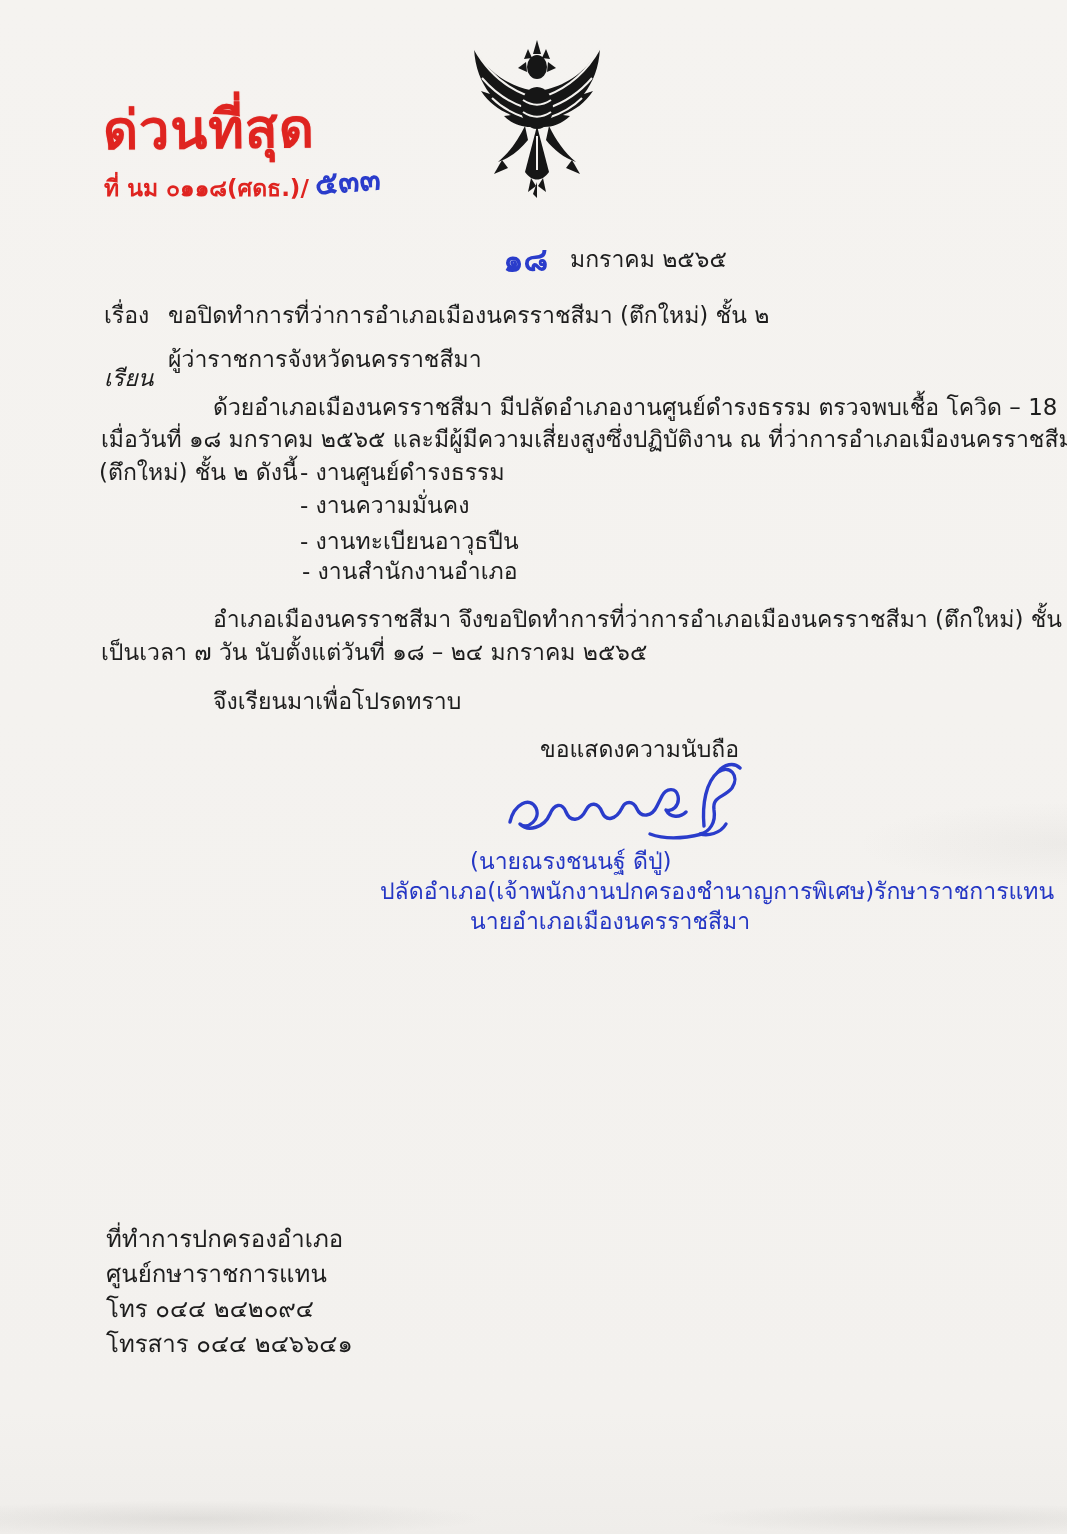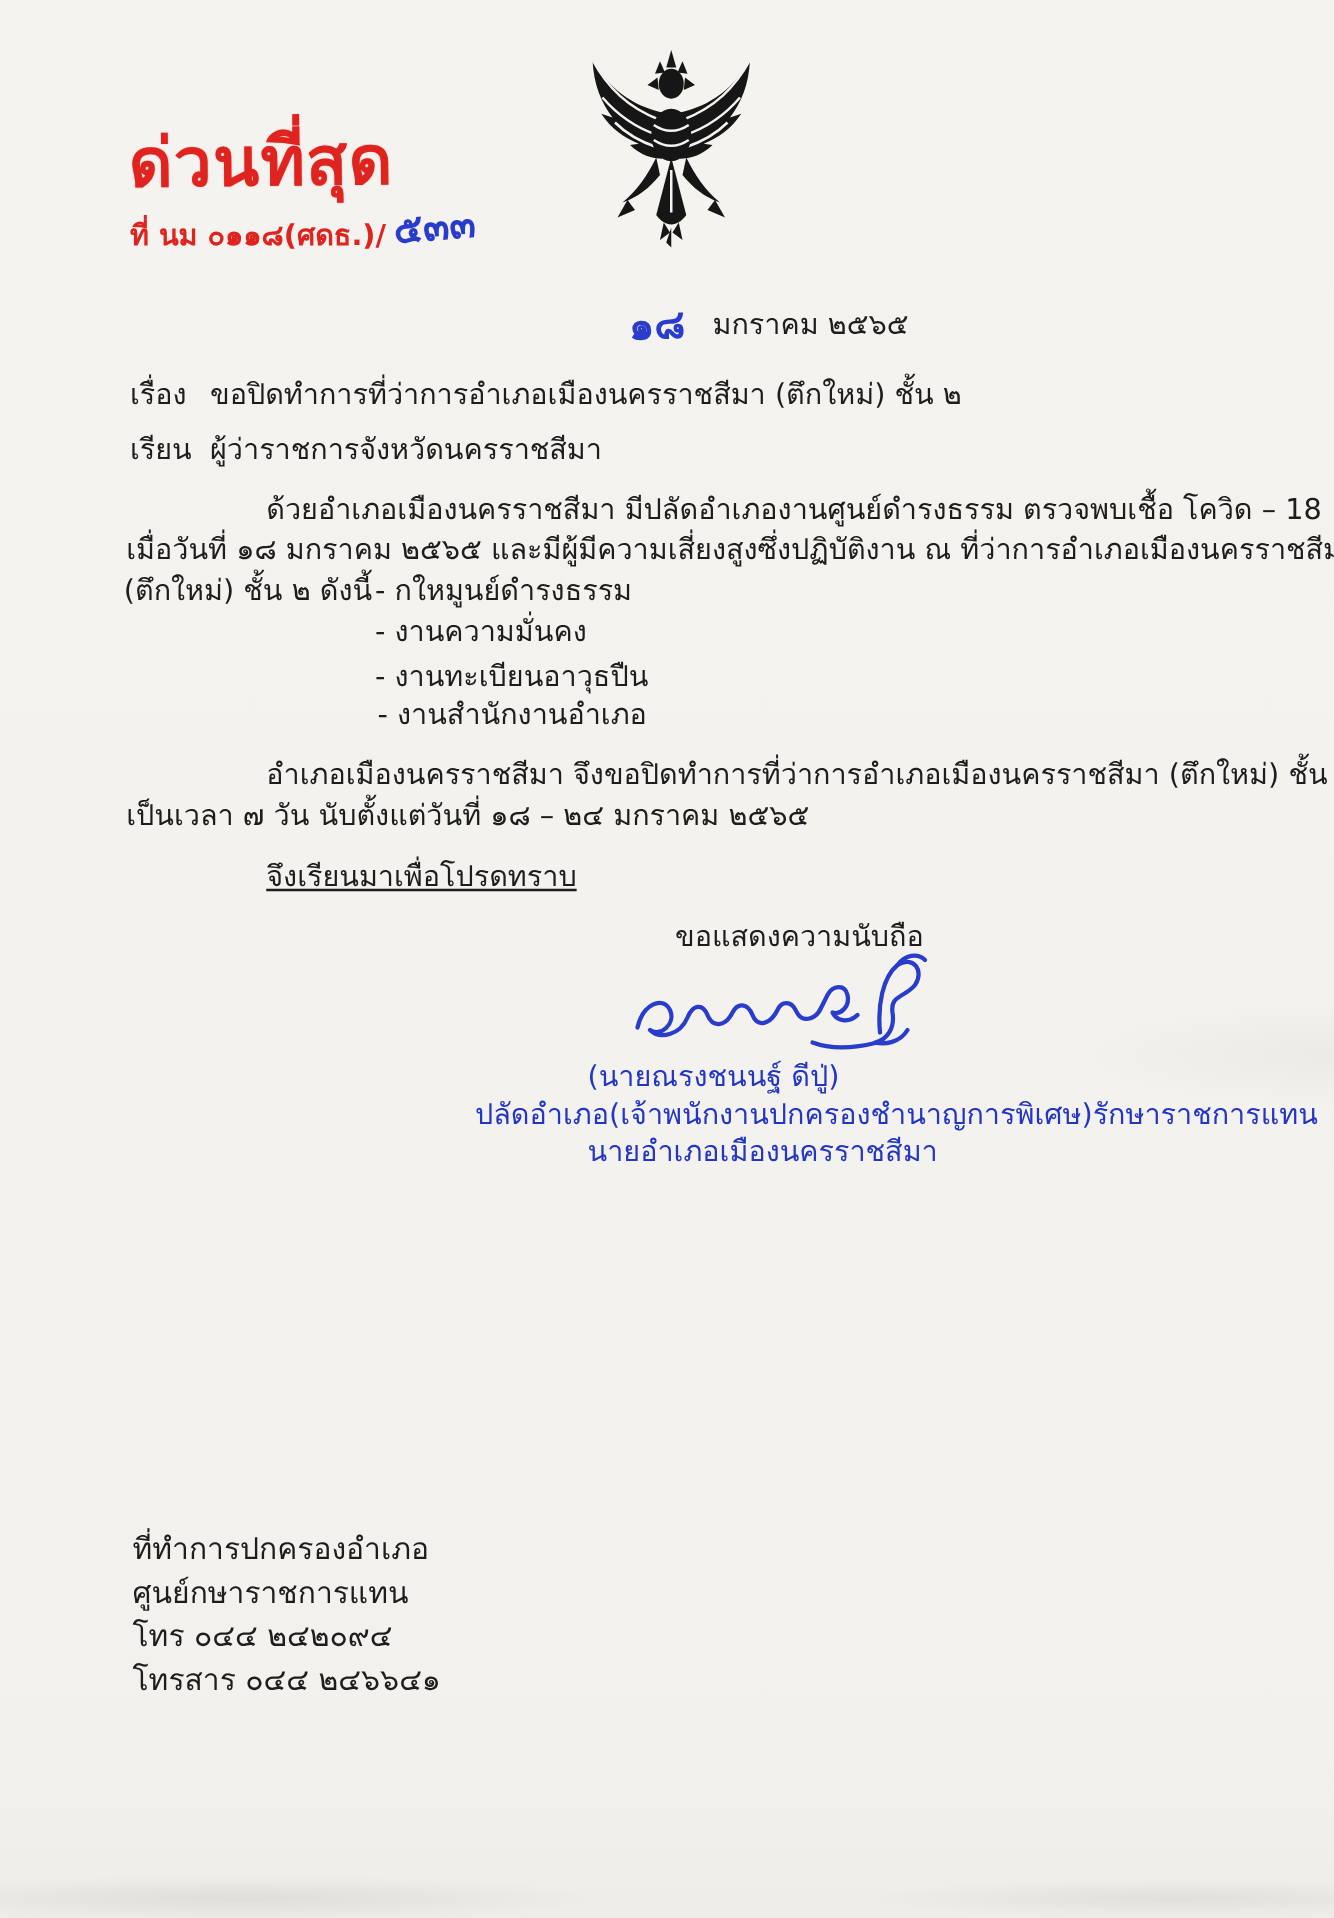--- a/index.html
+++ b/index.html
@@ -95,36 +95,36 @@
     </svg>
   </div>
 
 
   <div class="abs blue-hand date-hand" style="left:503px; top:234px;">๑๘</div>
   <div class="abs black" style="left:570px; top:241px;">มกราคม ๒๕๖๕</div>
 
   <div class="abs black" style="left:104px; top:297px;">เรื่อง</div>
   <div class="abs black" style="left:168px; top:297px;">ขอปิดทำการที่ว่าการอำเภอเมืองนครราชสีมา (ตึกใหม่) ชั้น ๒</div>
 
-  <div class="abs black" style="left:104px; top:341px;">เรียน</div>
+  <div class="abs black" style="left:104px; top:360px;font-style:italic;">เรียน</div>
   <div class="abs black" style="left:168px; top:341px;">ผู้ว่าราชการจังหวัดนครราชสีมา</div>
 
   <div class="abs body-text" style="left:213px; top:389px;">ด้วยอำเภอเมืองนครราชสีมา มีปลัดอำเภองานศูนย์ดำรงธรรม ตรวจพบเชื้อ โควิด – 18</div>
   <div class="abs body-text" style="left:101px; top:421px;">เมื่อวันที่ ๑๘ มกราคม ๒๕๖๕ และมีผู้มีความเสี่ยงสูงซึ่งปฏิบัติงาน ณ ที่ว่าการอำเภอเมืองนครราชสีมา</div>
   <div class="abs body-text" style="left:99px; top:454px;">(ตึกใหม่) ชั้น ๒ ดังนี้</div>
 
-  <div class="abs body-text" style="left:300px; top:454px;">- กใหมูนย์ดำรงธรรม</div>
+  <div class="abs body-text" style="left:300px; top:454px;">- งานศูนย์ดำรงธรรม</div>
   <div class="abs body-text" style="left:300px; top:487px;">- งานความมั่นคง</div>
   <div class="abs body-text" style="left:300px; top:523px;">- งานทะเบียนอาวุธปืน</div>
   <div class="abs body-text" style="left:302px; top:553px;">- งานสำนักงานอำเภอ</div>
 
   <div class="abs body-text" style="left:213px; top:601px;">อำเภอเมืองนครราชสีมา จึงขอปิดทำการที่ว่าการอำเภอเมืองนครราชสีมา (ตึกใหม่) ชั้น ๒</div>
   <div class="abs body-text" style="left:101px; top:634px;">เป็นเวลา ๗ วัน นับตั้งแต่วันที่ ๑๘ – ๒๔ มกราคม ๒๕๖๕</div>
 
-  <div class="abs body-text" style="left:213px; top:683px;text-decoration:underline;">จึงเรียนมาเพื่อโปรดทราบ</div>
+  <div class="abs body-text" style="left:213px; top:683px;">จึงเรียนมาเพื่อโปรดทราบ</div>
 
   <div class="abs body-text" style="left:540px; top:731px;">ขอแสดงความนับถือ</div>
 
   <div class="abs" style="left:500px; top:760px; width:265px; height:92px;">
     <svg viewBox="0 0 265 92" width="265" height="92" aria-hidden="true">
       <g fill="none" stroke="#2a3ccb" stroke-width="3.4" stroke-linecap="round" stroke-linejoin="round">
         <path d="M10 62 C14 44 30 36 36 48 C41 59 28 70 20 64 C28 72 44 68 50 54 C54 44 62 42 66 52 C70 62 80 62 86 50 C90 42 98 42 102 52 C106 62 116 60 122 48 C125 41 133 40 137 49 C141 58 152 57 157 46 L162 36 C166 28 176 27 178 36 C180 46 172 52 166 50 C170 58 180 58 186 52"></path>
         <path d="M204 66 C202 44 206 22 218 12 C230 4 240 16 232 28 C224 38 212 36 214 50 C216 62 210 72 200 74 C208 76 220 74 226 64"></path>
         <path d="M218 12 C224 4 234 2 240 8"></path>
         <path d="M150 74 C166 80 186 78 202 74"></path>

